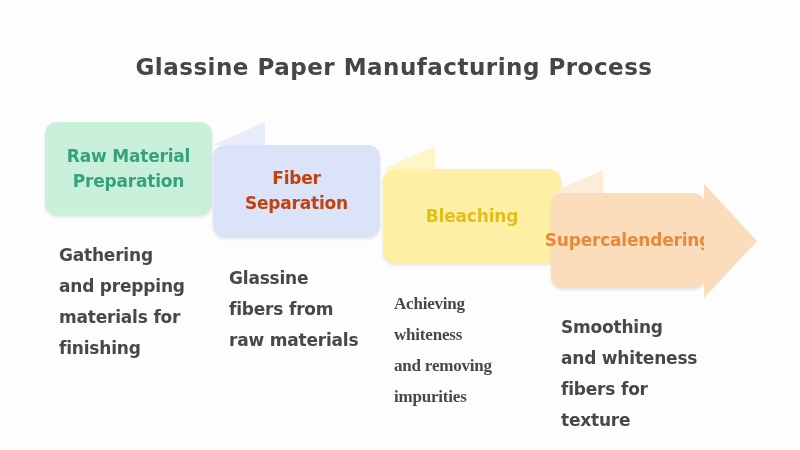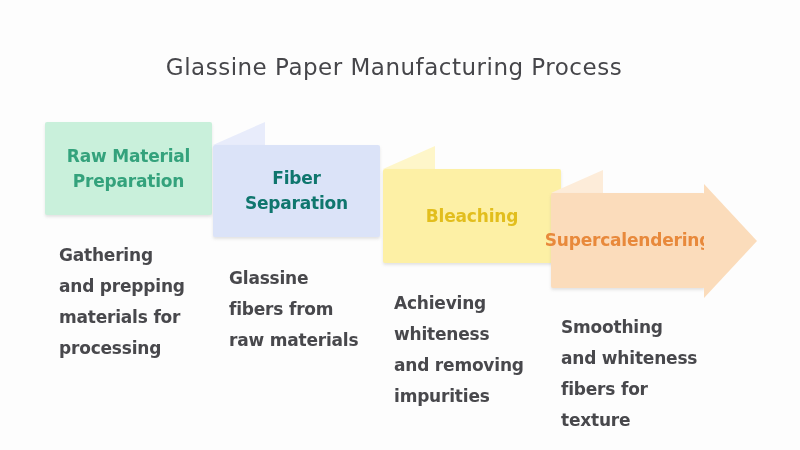--- a/index.html
+++ b/index.html
@@ -9,28 +9,28 @@
     background:#fdfdfd;
     overflow:hidden;
     font-family:"DejaVu Sans", sans-serif;
   }
   .title{
     position:absolute;
     left:0;top:54px;width:788px;
     margin:0;
     text-align:center;
     font-size:23px;
-    font-weight:normal;
+    font-weight:bold;
     letter-spacing:0.5px;
     color:#46464a;
   }
   .block{
     position:absolute;
     display:flex;align-items:center;justify-content:center;
-    border-radius:2px;
+    border-radius:12px;
     box-shadow:0 2px 3px rgba(150,150,150,0.25);
   }
   .step-label{
     white-space:pre-line;
     text-align:center;
     font-weight:bold;
     font-size:17px;
     line-height:25px;
     letter-spacing:-0.2px;
   }
@@ -57,42 +57,42 @@
   
   .block.b1{left:45px; top:122px; width:167px; height:93px;}
   .block.b2{left:213px;top:145px; width:167px; height:92px;}
   .block.b3{left:383px;top:169px; width:178px; height:94px;}
   .block.b4{left:551px;top:193px; width:154px; height:95px;}
   .fold.f2{left:213px;top:121px;}
   .fold.f3{left:383px;top:145px;}
   .fold.f4{left:551px;top:169px;}
   .desc.d1{left:59px; top:240px;}
   .desc.d2{left:229px;top:263px;}
-  .desc.d3{left:394px;top:288px;}
+  .desc.d3{left:394px;top:288px;font-family:Liberation Serif, serif;}
   .desc.d4{left:561px;top:312px;}
 </style>
 </head>
 <body>
 
 <div class="canvas">
 
   <h1 class="title">Glassine Paper Manufacturing Process</h1>
 
   <div class="block b1" style="background: rgb(201, 240, 219);">
     <span class="step-label" style="color: rgb(52, 162, 124);">Raw Material
 Preparation</span>
   </div>
   <div class="desc d1">Gathering
 and prepping
 materials for
-processing</div>
+finishing</div>
 
   <div class="fold f2" style="background: rgb(232, 236, 251);"></div>
   <div class="block b2" style="background: rgb(219, 227, 248);">
-    <span class="step-label" style="color: #0f766e;">Fiber
+    <span class="step-label" style="color: #c2410c;">Fiber
 Separation</span>
   </div>
   <div class="desc d2">Glassine
 fibers from
 raw materials</div>
 
   <div class="fold f3" style="background: rgb(254, 246, 201);"></div>
   <div class="block b3" style="background: rgb(253, 240, 165);">
     <span class="step-label" style="color: rgb(226, 190, 29);">Bleaching</span>
   </div>

